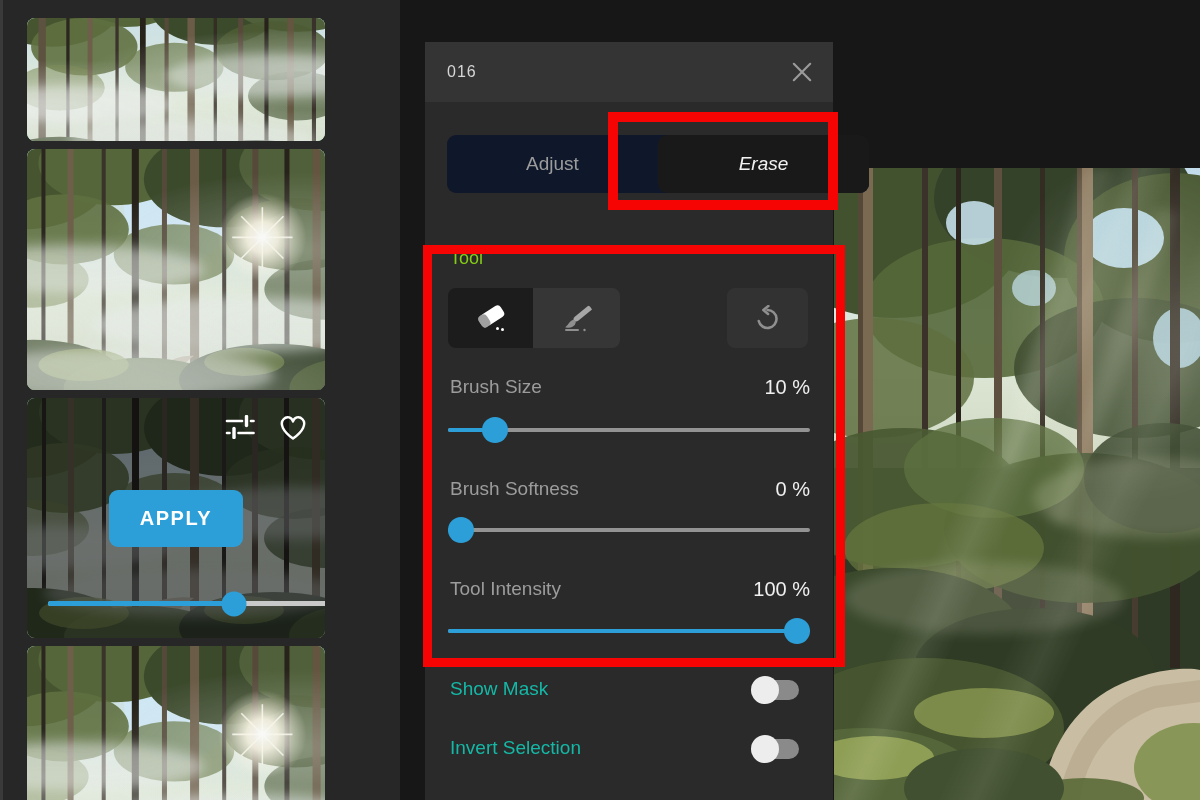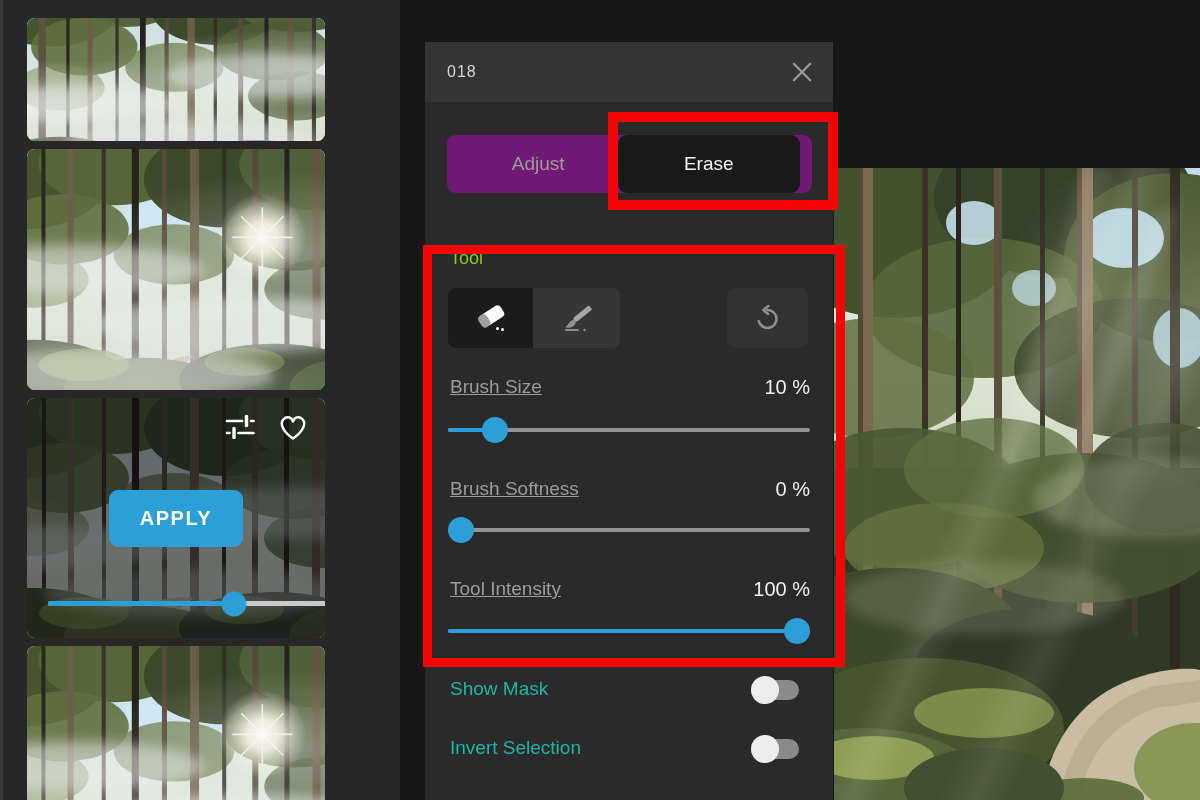--- a/index.html
+++ b/index.html
@@ -42,35 +42,35 @@
   .canvas svg.scene{position:absolute;inset:0;width:100%;height:100%;display:block;}
   .canvas .glow{position:absolute;inset:0;pointer-events:none;background:
     radial-gradient(60% 40% at 85% 25%, rgba(255,252,235,.22), transparent 70%),
     linear-gradient(115deg, transparent 42%, rgba(255,253,240,.10) 47%, transparent 52%, transparent 60%, rgba(255,253,240,.08) 66%, transparent 71%);}
   
   .panel{position:absolute;left:425px;top:42px;width:408px;height:758px;background:#2a2a2a;}
   .panel-header{position:absolute;left:0;top:0;width:100%;height:60px;background:#343434;}
   .panel-title{position:absolute;left:22px;top:0;line-height:60px;font-size:16px;letter-spacing:1px;color:#d6d6d6;}
   .close-btn{position:absolute;right:19px;top:18px;width:24px;height:24px;cursor:pointer;background:none;border:none;padding:0;}
   
-  .tabs{position:absolute;left:22px;top:93px;width:365px;height:58px;background:#701a75;border-radius:9px;}
+  .tabs{position:absolute;left:22px;top:93px;width:422px;height:58px;background:#0f172a;border-radius:9px;}
   .tab{position:absolute;top:0;width:50%;height:100%;display:flex;align-items:center;justify-content:center;
        font-size:19px;color:#9c9c9c;cursor:pointer;border-radius:9px;}
   .tab-adjust{left:0;}
-  .tab-erase{right:12px;}
+  .tab-erase{right:0;font-style:italic;}
   .tab.active{background:#191919;color:#f2f2f2;}
   
   .tool-label{position:absolute;left:25px;top:206px;font-size:18px;color:#84cc16;}
   .tool-btn{position:absolute;top:246px;height:60px;border:none;cursor:pointer;display:flex;align-items:center;justify-content:center;padding:0;}
   .tool-eraser{left:23px;width:85px;background:#1c1c1c;border-radius:8px 0 0 8px;}
   .tool-brush{left:108px;width:87px;background:#363636;border-radius:0 8px 8px 0;}
   .tool-reset{left:302px;width:81px;background:#323232;border-radius:8px;}
   
   .s-row{position:absolute;left:25px;right:23px;height:26px;}
-  .s-row .s-label{position:absolute;left:0;top:0;font-size:19px;color:#9c9c9c;text-decoration:underline;}
+  .s-row .s-label{position:absolute;left:0;top:0;font-size:19px;color:#9c9c9c;}
   .s-row .s-value{position:absolute;right:0;top:0;font-size:20px;color:#f0f0f0;}
   .row-1{top:334px;} .row-2{top:436px;} .row-3{top:536px;}
   .slider{position:absolute;left:23px;width:362px;height:26px;cursor:pointer;}
   .sl-1{top:375px;} .sl-2{top:475px;} .sl-3{top:576px;}
   .slider .track{position:absolute;left:0;right:0;top:50%;height:4px;margin-top:-2px;background:#939393;border-radius:2px;}
   .slider .fill{position:absolute;left:0;top:0;bottom:0;background:#2D9FD8;border-radius:2px;}
   .slider .knob{position:absolute;top:50%;width:26px;height:26px;border-radius:50%;background:#2D9FD8;transform:translate(-50%,-50%);}
   
   .toggle-row{position:absolute;left:25px;right:34px;height:30px;}
   .tg-1{top:633px;} .tg-2{top:692px;text-align:right;}
@@ -275,21 +275,21 @@
 
   <div class="canvas">
     <svg class="scene">
         <use href="#scene-main" width="100%" height="100%"></use>
       </svg>
     <div class="glow"></div>
   </div>
 
   <section class="panel">
     <header class="panel-header">
-      <span class="panel-title">018</span>
+      <span class="panel-title">016</span>
       <button class="close-btn" title="Close">
         <svg width="24" height="24" viewBox="0 0 22 22">
             <path d="M3.5 3.5 L18.5 18.5 M18.5 3.5 L3.5 18.5" stroke="#9a9a9a" stroke-width="2" fill="none" stroke-linecap="round"></path>
           </svg>
       </button>
     </header>
 
     <div class="tabs">
       <div class="tab tab-adjust">Adjust</div>
       <div class="tab tab-erase active">Erase</div>

